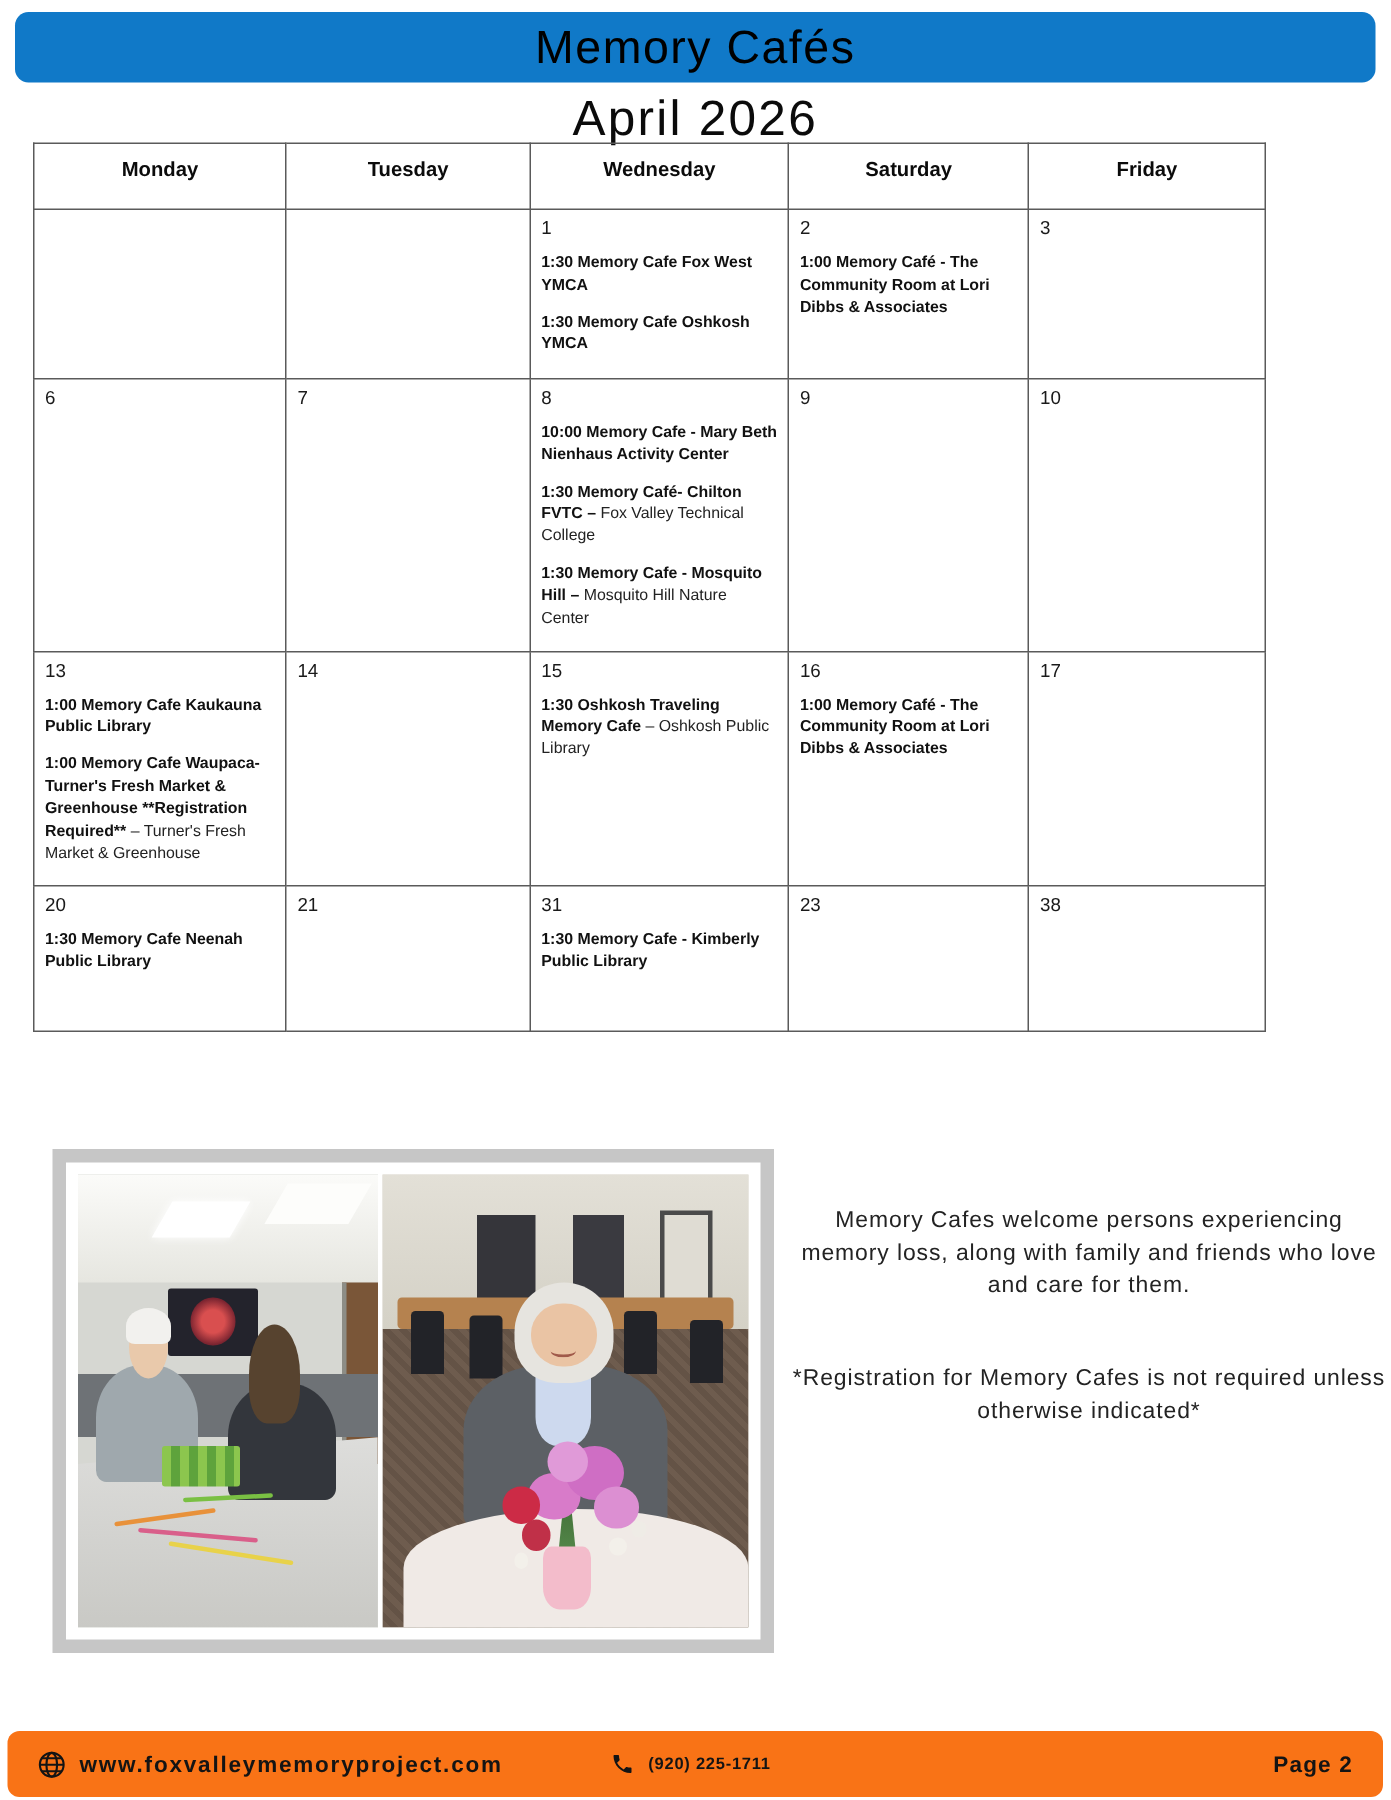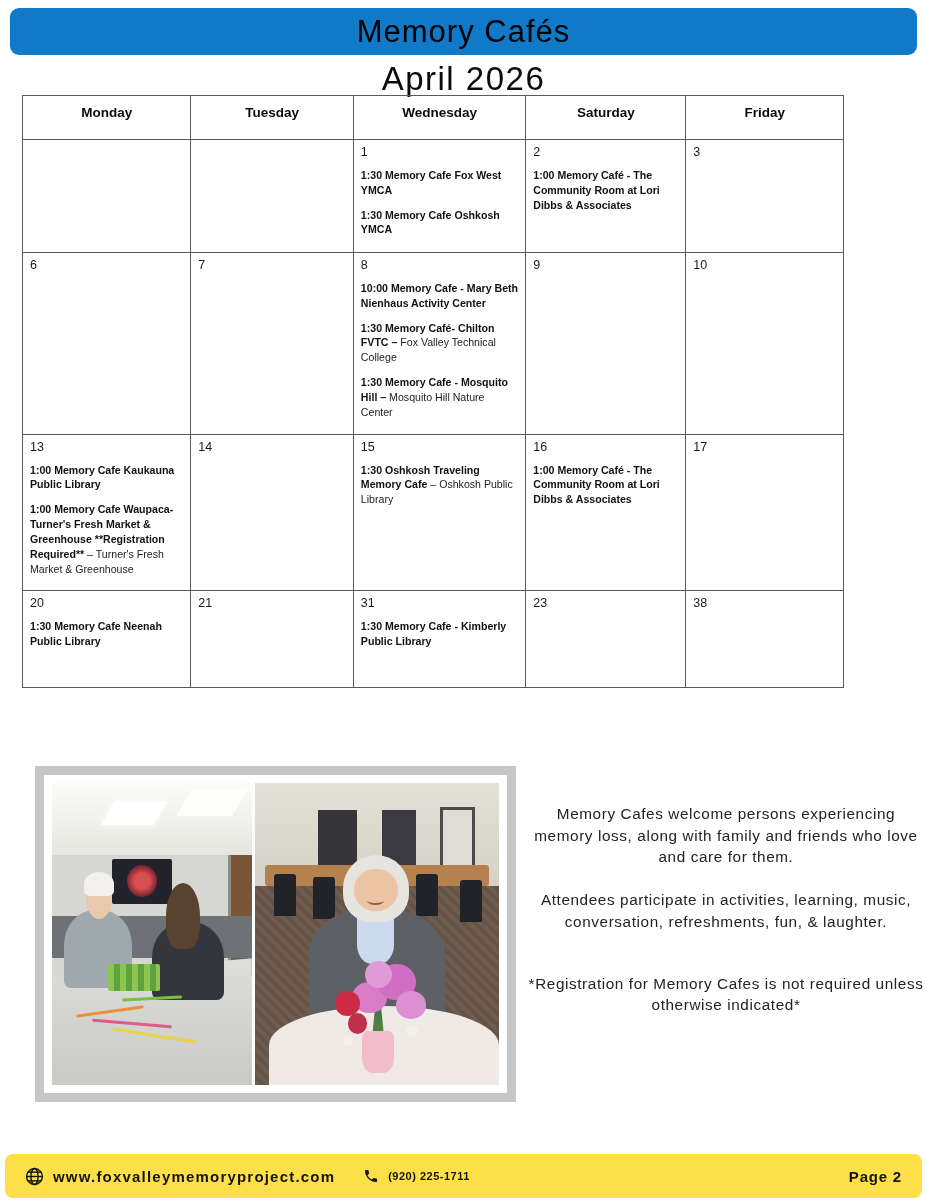--- a/index.html
+++ b/index.html
@@ -271,25 +271,24 @@
       <div class="flower" style="bottom:17%; left:38%; width:8%; height:7%; background:#c03048;"></div>
       <div class="flower" style="bottom:32%; left:45%; width:11%; height:9%; background:#e09ad8;"></div>
       <div class="flower" style="bottom:16%; left:62%; width:5%; height:4%; background:#f3f0ea;"></div>
       <div class="flower" style="bottom:13%; left:36%; width:4%; height:3.5%; background:#f3f0ea;"></div>
       <div class="flower" style="bottom:20%; left:68%; width:4%; height:3.5%; background:#efece6;"></div>
     </div>
   </div>
 
   <div class="info">
     <p>Memory Cafes welcome persons experiencing memory loss, along with family and friends who love and care for them.</p>
-    <p>Attendees participate in activities, learning, music, conversation, refreshments, fun, &amp; laughter.</p>
     <p class="note">*Registration for Memory Cafes is not required unless otherwise indicated*</p>
   </div>
 
-  <div class="footer" id="footer" style="background: #fde047;">
+  <div class="footer" id="footer" style="background: #f97316; gap: 44px;">
     <span class="item">
       <span class="icon">
         <svg width="19" height="19" viewBox="0 0 24 24" fill="none" stroke="#141414" stroke-width="1.8">
           <circle cx="12" cy="12" r="10"></circle>
           <ellipse cx="12" cy="12" rx="4.5" ry="10"></ellipse>
           <line x1="2" y1="12" x2="22" y2="12"></line>
           <line x1="3.4" y1="6.5" x2="20.6" y2="6.5"></line>
           <line x1="3.4" y1="17.5" x2="20.6" y2="17.5"></line>
         </svg>
       </span>

